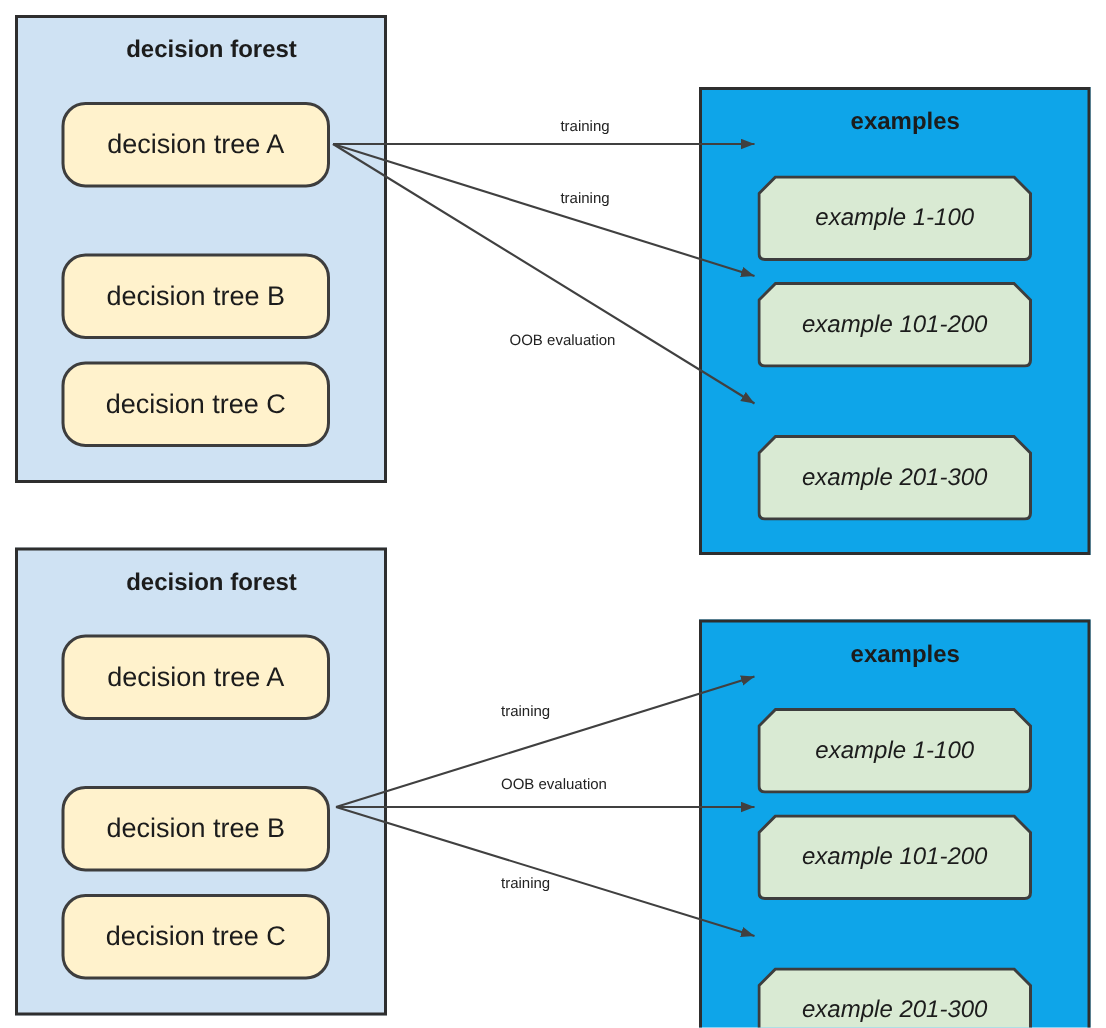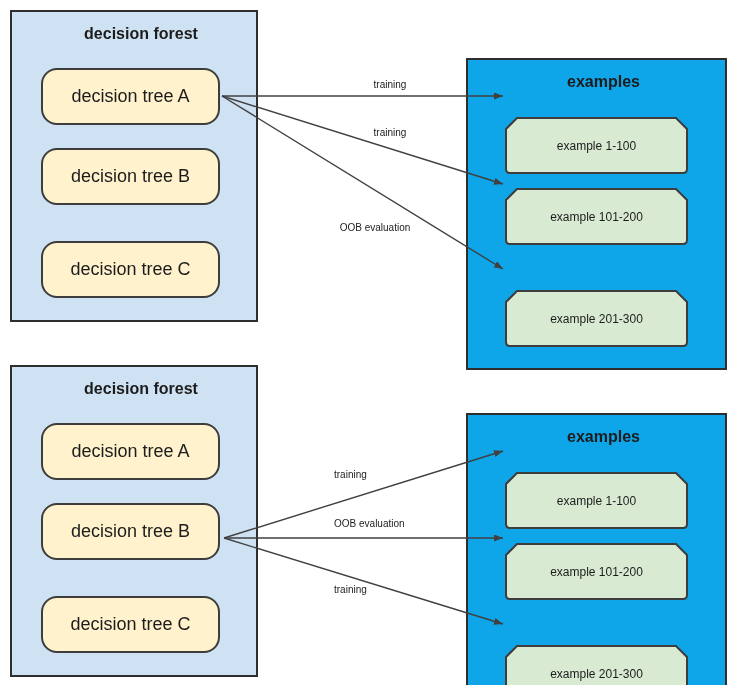--- a/index.html
+++ b/index.html
@@ -35,23 +35,24 @@
     display:flex; align-items:center; justify-content:center;
     font-size:18px;
   }
   .example-node{
     position:absolute; left:37px; width:183px; height:57px;
   }
   .example-node svg{position:absolute; inset:0; width:100%; height:100%;}
   .example-node .shape{fill:var(--example_fill); stroke:var(--shape_border); stroke-width:2;}
   .example-node .lbl{
     position:absolute; inset:0; display:flex; align-items:center; justify-content:center;
-    font-size:12px;
+    font-size:16px;
+    font-style:italic;
   }
-  .row1{top:56px;} .row2{top:136px;} .row3{top:229px;}
+  .row1{top:56px;} .row2{top:157px;} .row3{top:229px;}
   .grow1{top:57px;} .grow2{top:128px;} .grow3{top:230px;border-radius:13px;}
 
   .arrows{position:absolute; inset:0; z-index:2; pointer-events:none;}
   .arrows line{stroke:var(--arrow); stroke-width:1.4;}
   .arrows .head{fill:var(--arrow);}
 
   .edge-label{
     position:absolute; z-index:3; font-size:10px; line-height:17px; color:#222222;
     white-space:nowrap;
   }

